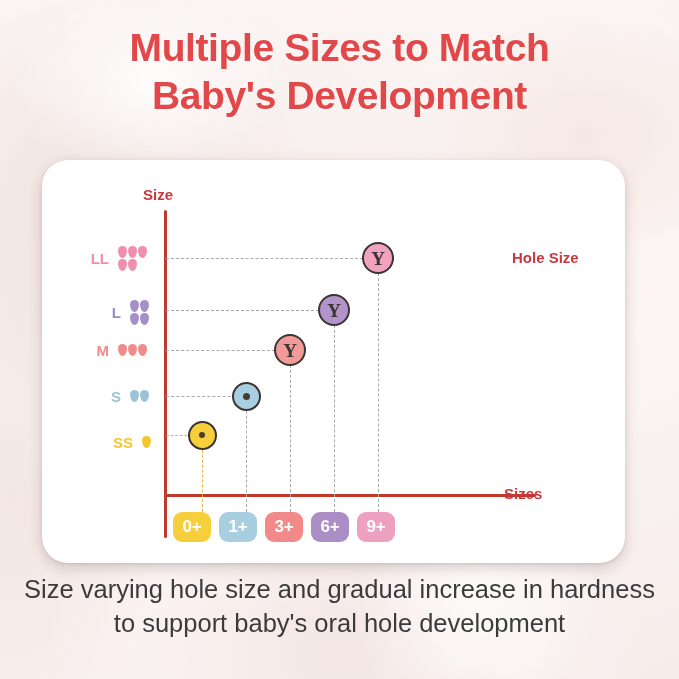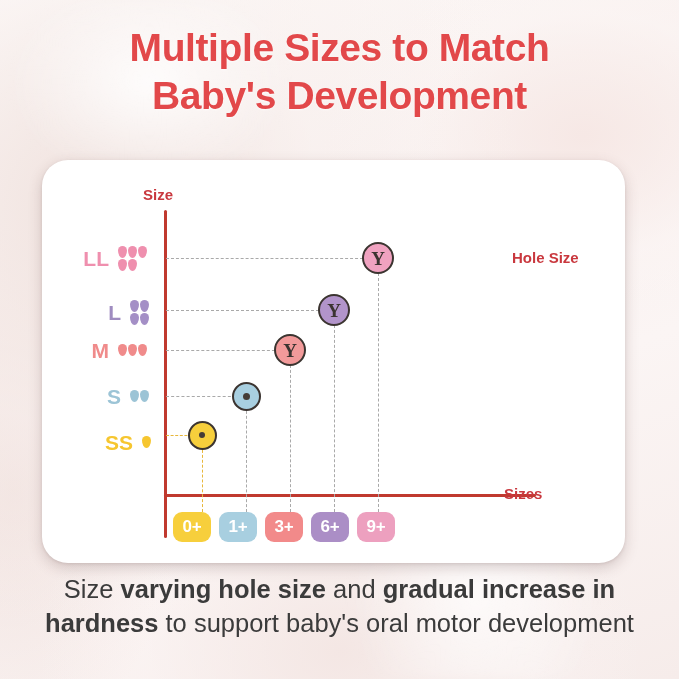--- a/index.html
+++ b/index.html
@@ -88,21 +88,21 @@
     left: 0;
     width: 122px;
     height: 46px;
     display: flex;
     align-items: center;
     justify-content: flex-end;
     padding-right: 9px;
     gap: 9px;
   }
   .yrow-label {
-    font-size: 21px;
+    font-size: 15px;
     font-weight: bold;
     line-height: 1;
   }
   .drops {
     display: flex;
     flex-wrap: wrap;
     width: 36px;
     justify-content: flex-start;
     align-content: center;
     gap: 1px 1px;
@@ -174,21 +174,21 @@
   #caption {
     position: absolute;
     left: 18px;
     top: 572px;
     width: 643px;
     text-align: center;
     color: #3b3b3b;
     font-size: 25.5px;
     line-height: 1.34;
   }
-  #caption b { font-weight: bold; }
+  #caption b { font-weight: normal; }
 </style>
 </head>
 <body>
 
 <div id="backdrop"></div>
 <div id="backdrop-soft"></div>
 
 <h1 id="title">Multiple Sizes to Match
 Baby's Development</h1>
 
@@ -277,13 +277,13 @@
         <div class="badge" style="left: 131px; background: rgb(247, 207, 60);">0+</div>
         <div class="badge" style="left: 177px; background: rgb(168, 207, 224);">1+</div>
         <div class="badge" style="left: 223px; background: rgb(242, 138, 138);">3+</div>
         <div class="badge" style="left: 269px; background: rgb(171, 142, 198);">6+</div>
         <div class="badge" style="left: 315px; background: rgb(237, 160, 191);">9+</div>
       </div>
 
   </div>
 </div>
 
-<p id="caption"><span>Size </span><b>varying hole size</b><span> and </span><b>gradual increase in hardness</b><span> to support baby's oral motor development</span></p>
+<p id="caption"><span>Size </span><b>varying hole size</b><span> and </span><b>gradual increase in hardness</b><span> to support baby's oral hole development</span></p>
 
 </body></html>

